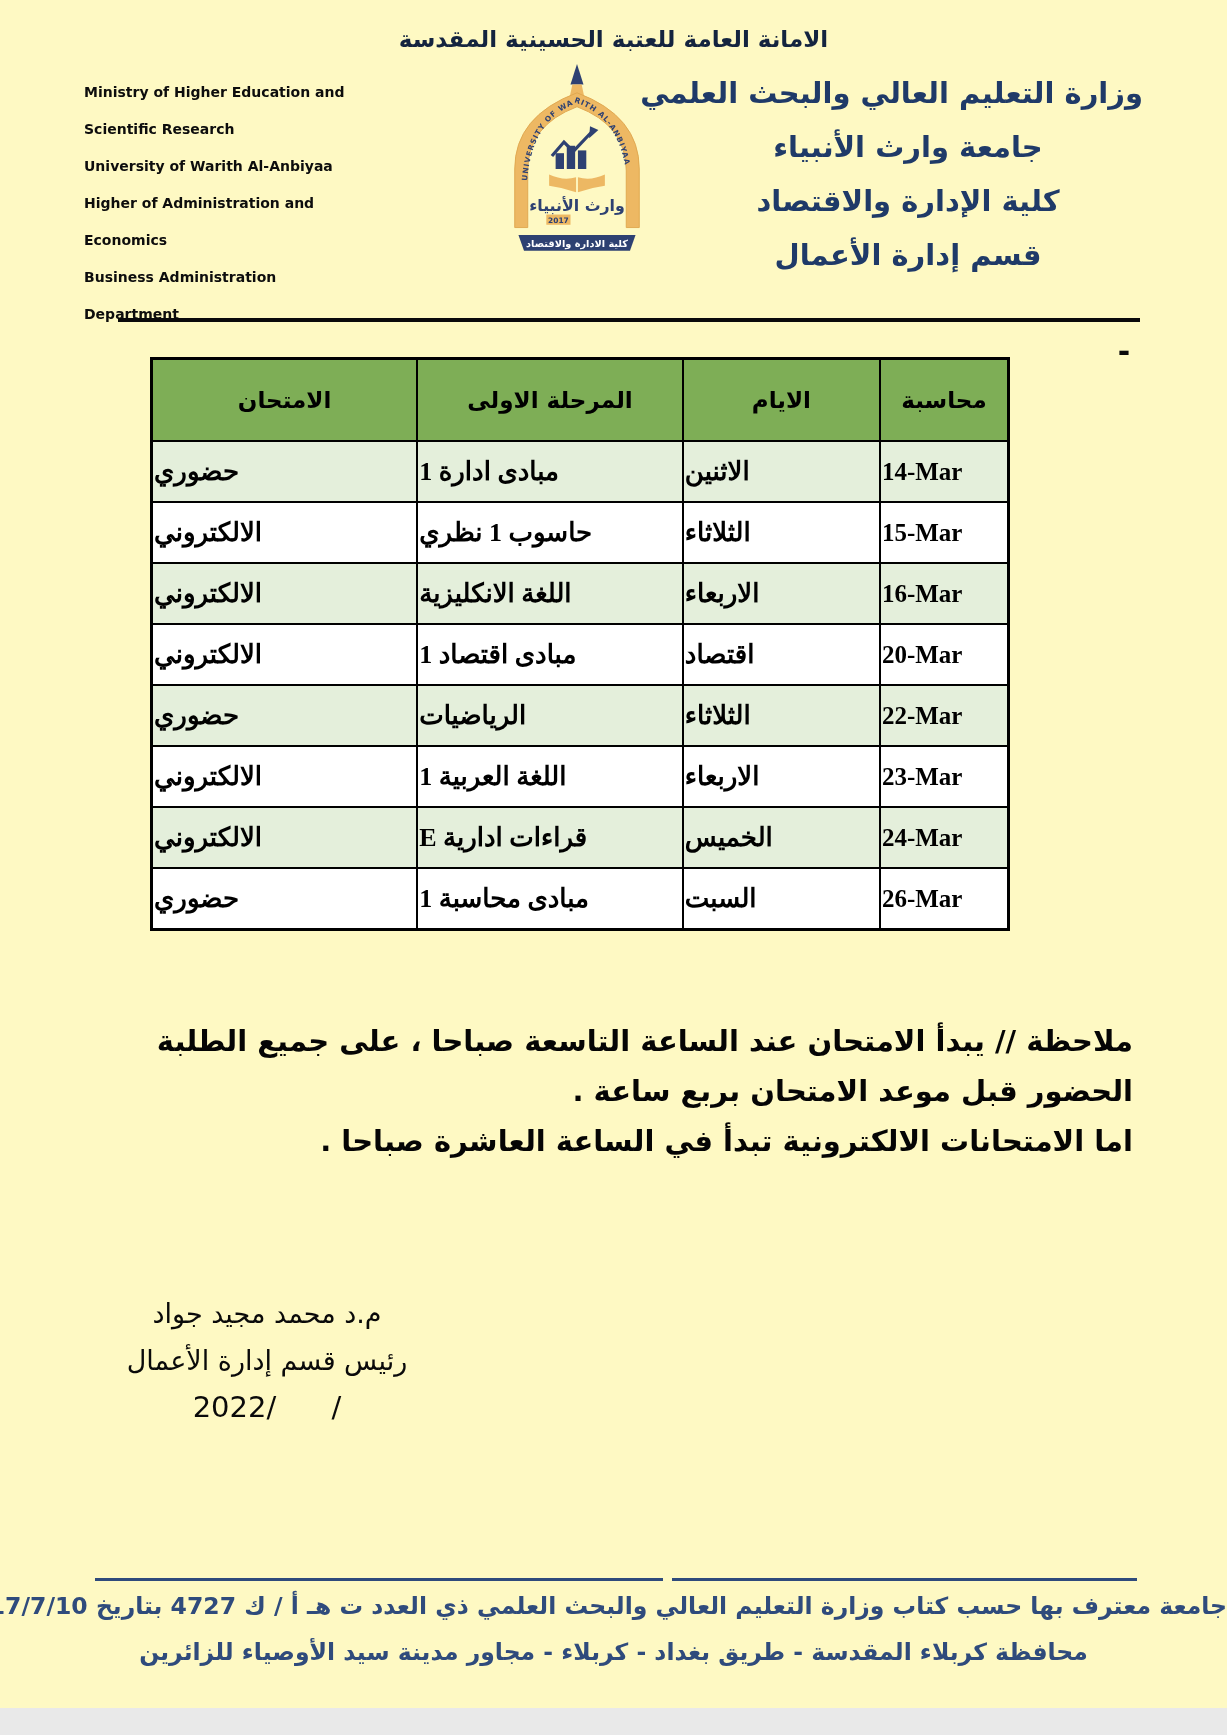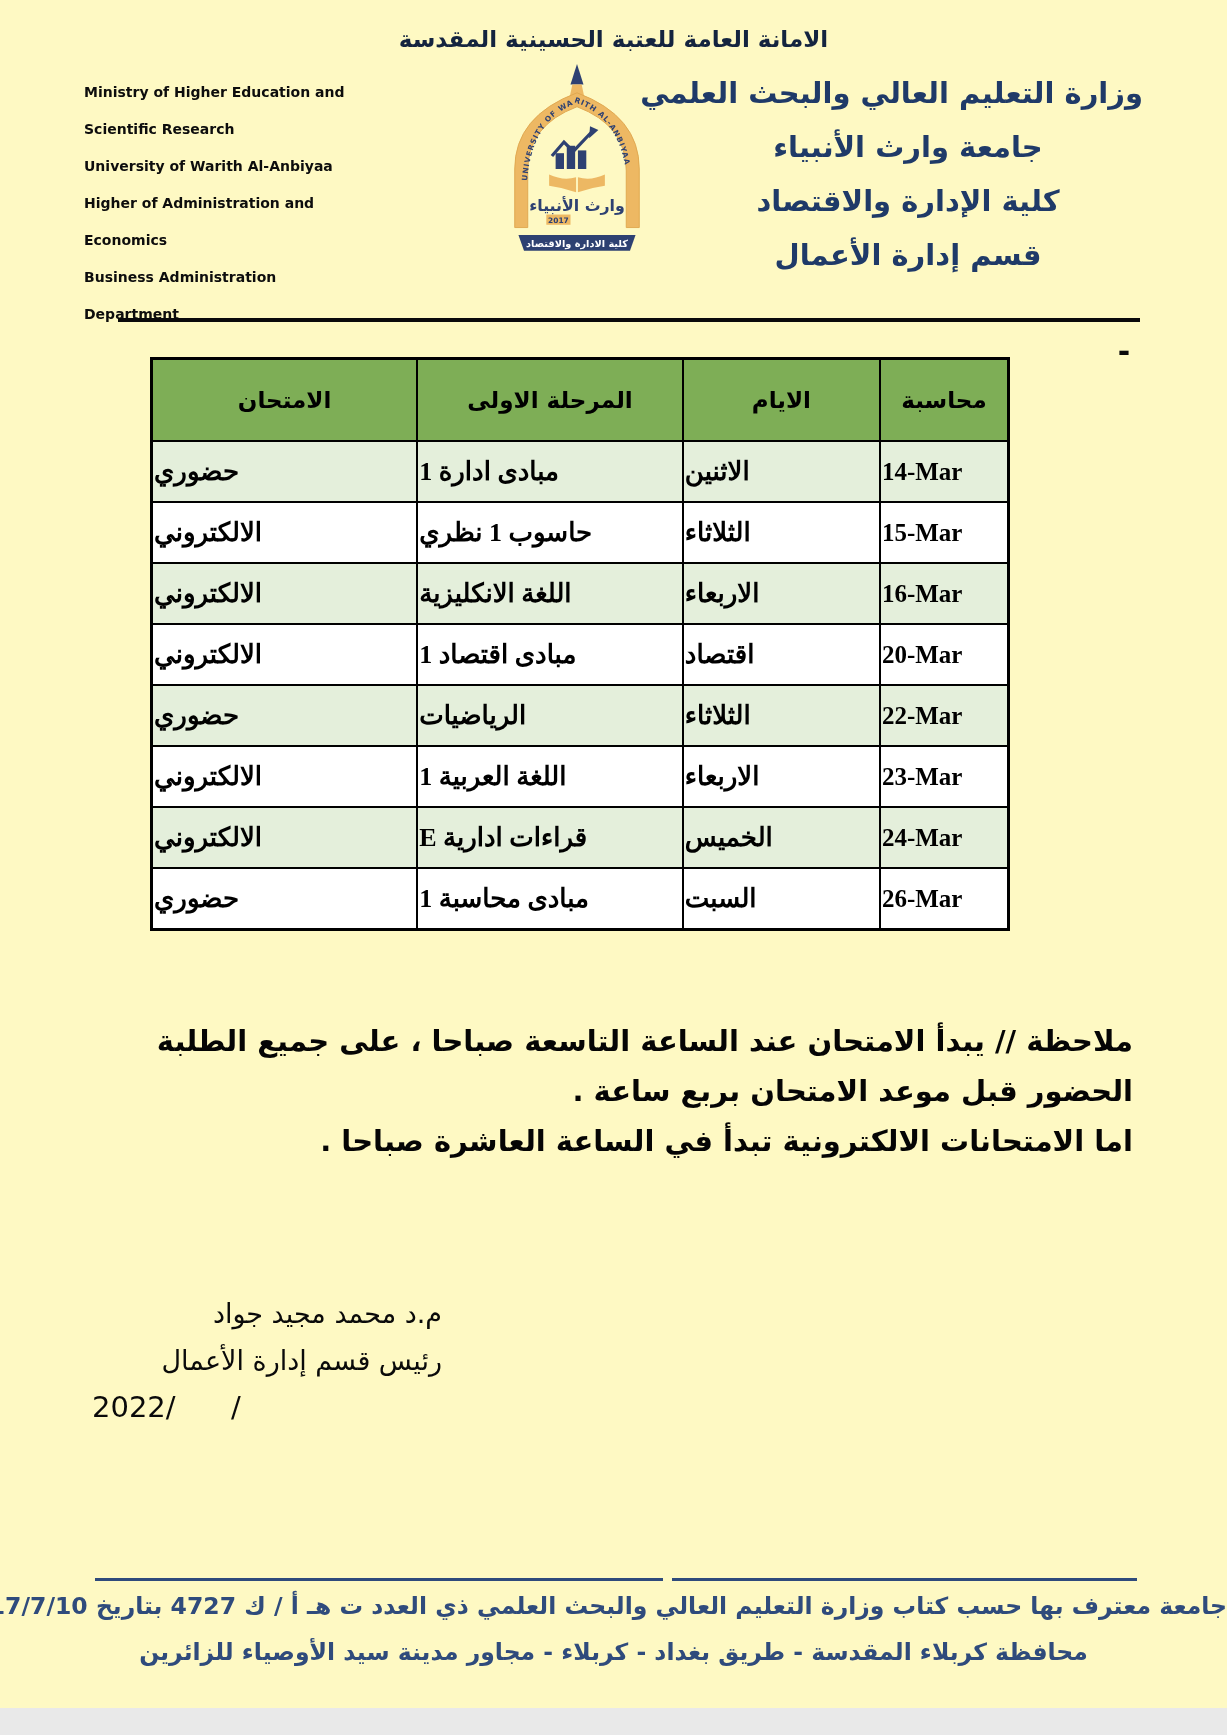--- a/index.html
+++ b/index.html
@@ -44,21 +44,21 @@
   .exam-table td.date-cell{direction:ltr;font-size:25px;}
   
   .notes{
     position:absolute;top:1016px;right:94px;width:1040px;direction:rtl;
     text-align:right;font-weight:bold;font-size:29px;line-height:50px;color:#050505;
   }
   .notes .note-line{white-space:nowrap;}
   .notes .para2{}
   
   .signature{
-    position:absolute;top:1290px;left:92px;width:350px;
+    position:absolute;top:1290px;left:92px;width:350px;text-align:center;
     font-size:27px;line-height:47px;color:#0a0a0a;direction:rtl;
   }
   .signature .sig-date{direction:ltr;white-space:pre;font-size:29px;}
   
   .footer-rule{position:absolute;top:1578px;left:95px;width:1042px;display:flex;gap:9px;}
   .footer-rule span{border-top:3px solid #2f4b7c;}
   .footer-rule .seg1{width:55%;}
   .footer-rule .seg2{width:45%;}
   .footer-text{
     position:absolute;left:0;width:100%;text-align:center;direction:rtl;

